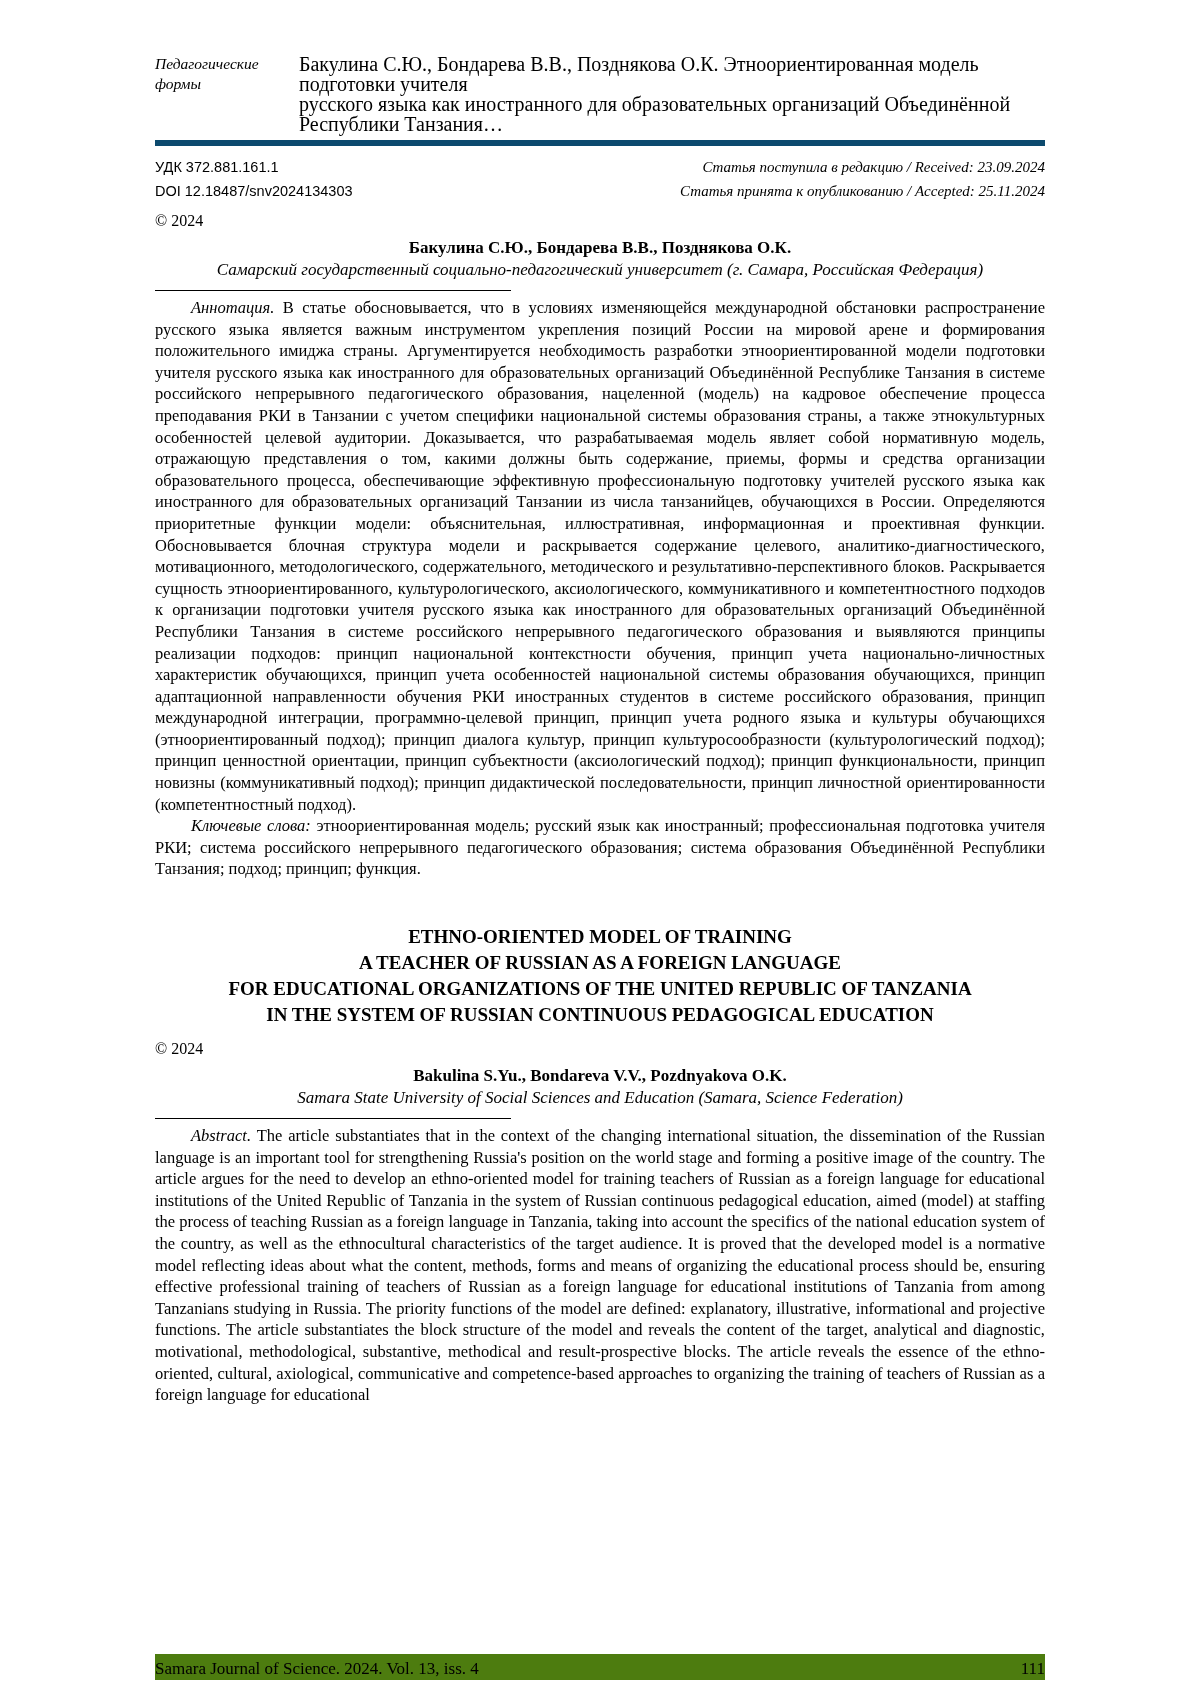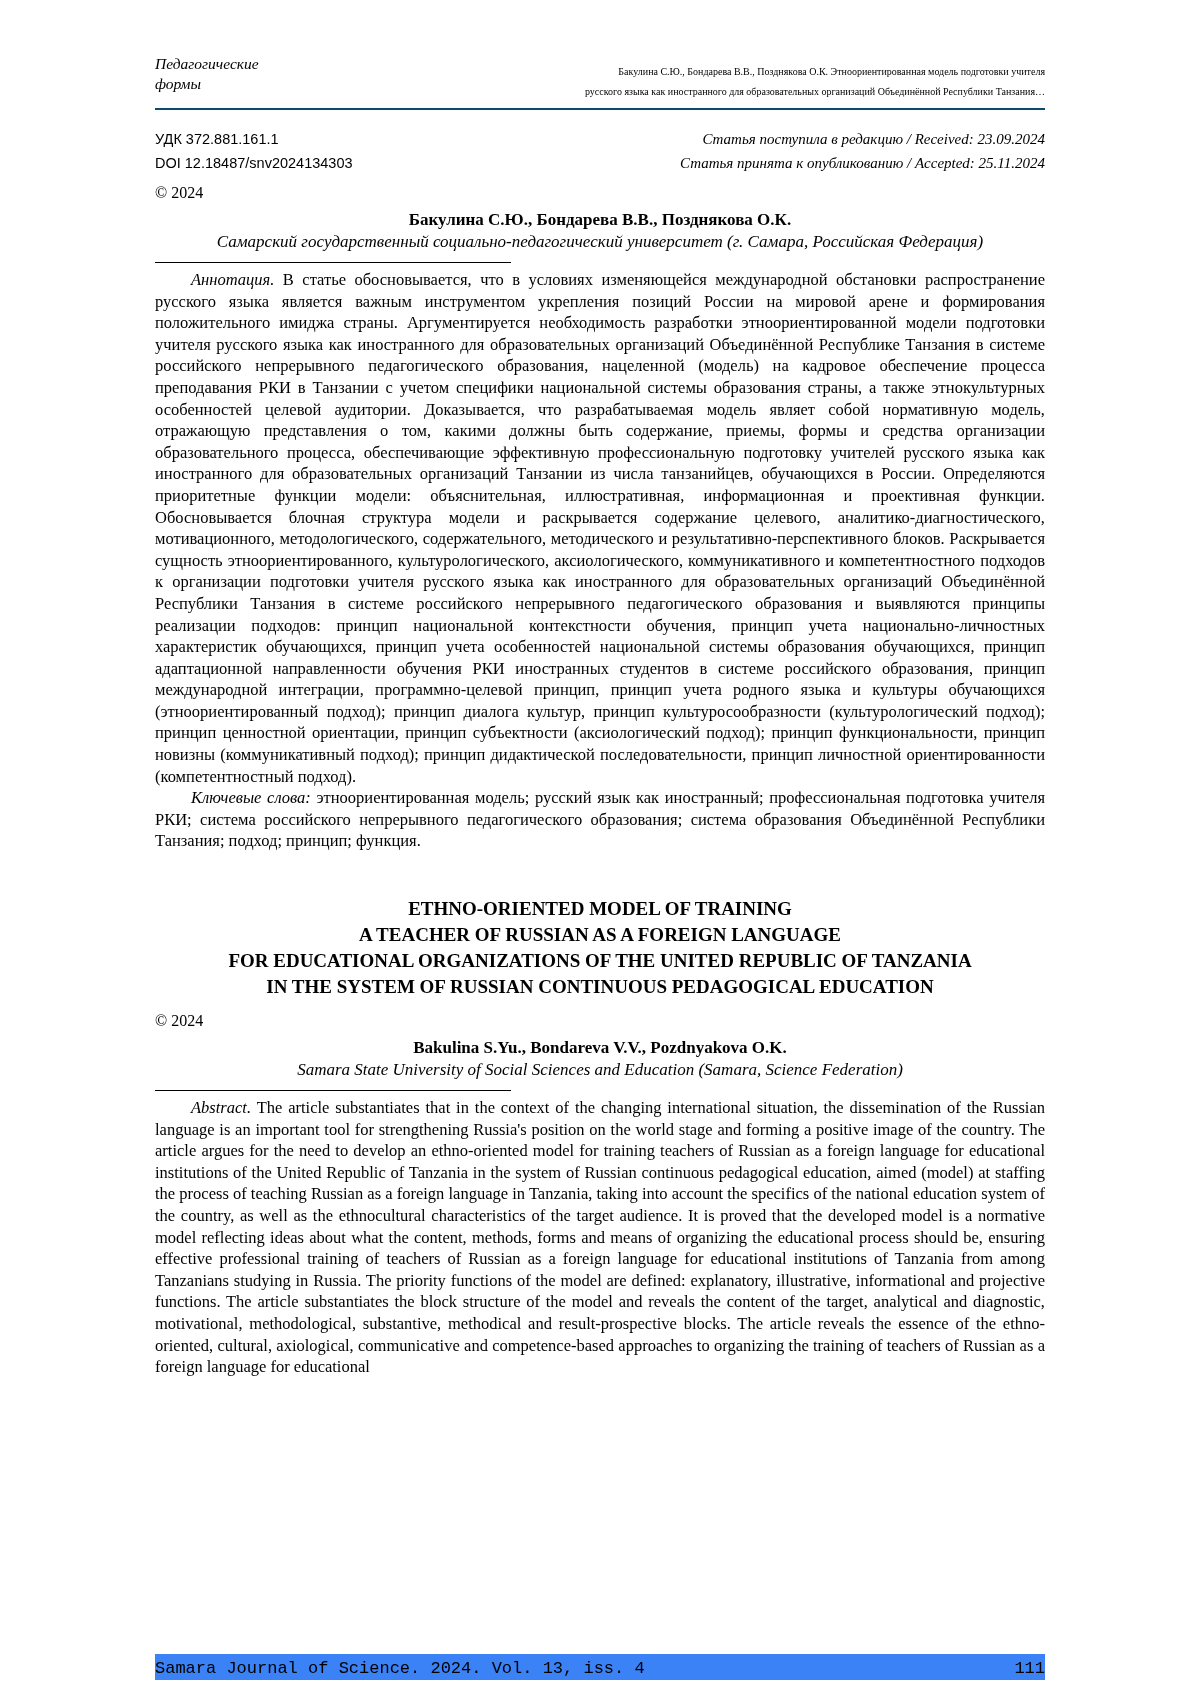--- a/index.html
+++ b/index.html
@@ -8,40 +8,40 @@
     width: 1200px;
     height: 1697px;
     margin: 0 auto;
     background: #ffffff;
     color: #000000;
     font-family: "Liberation Serif", "DejaVu Serif", serif;
     padding: 54px 155px 0 155px;
     overflow: hidden;
     box-sizing: border-box;
   }
-  .running-head { display: flex; gap: 16px; border-bottom: 2px solid #0c4a6e; padding-bottom: 6px; }
+  .running-head { display: flex; gap: 16px; border-bottom: 6px solid #0c4a6e; padding-bottom: 6px; }
   .rh-label { flex: 0 0 128px; font-style: italic; font-size: 15.5px; line-height: 20px; }
-  .rh-title { flex: 1; font-size: 10px; line-height: 20px; text-align: right; margin-top: 8px; }
-  .meta { margin-top: 21px; }
+  .rh-title { flex: 1; font-size: 20px; line-height: 20px; text-align: left; }
+  .meta { margin-top: 13px; }
   .meta-row { display: flex; justify-content: space-between; align-items: baseline; margin-bottom: 7px; }
   .meta-left { font-family: "Liberation Sans", "DejaVu Sans", sans-serif; font-size: 14.5px; }
   .meta-right { font-style: italic; font-size: 15px; }
   .article-title { margin-top: 11px; text-align: center; font-weight: bold; font-size: 19px; line-height: 26px; }
   .copyright { margin-top: 12px; font-size: 16px; }
   .authors { margin-top: 7px; text-align: center; font-weight: bold; font-size: 17px; line-height: 22px; }
   .affiliation { text-align: center; font-style: italic; font-size: 17px; line-height: 22px; }
   .divider { margin: 9px 0 6px 0; border: 0; border-top: 1.5px solid #000; width: 40%; }
   .para { font-size: 16.5px; line-height: 21.6px; text-align: justify; text-indent: 36px; margin: 0; hyphens: auto; -webkit-hyphens: auto; }
   .lead { font-style: italic; }
   .title-en { margin-top: 44px; }
   .footer {
     position: absolute; left: 155px; right: 155px; bottom: 17px;
     border-top: 2px solid #000; padding-top: 4px;
     display: flex; justify-content: space-between;
-    font-size: 17px; line-height: 22px; background: #3b82f6; font-family: Liberation Mono, monospace;
+    font-size: 17px; line-height: 22px; background: #4d7c0f;
   }
   .footer::before { content: ""; position: absolute; left: 0; right: 0; bottom: 100%; height: 12px; background: #fff; }
 </style>
 </head>
 <body>
 
 <div class="page">
 
   <header class="running-head">
     <div class="rh-label">

